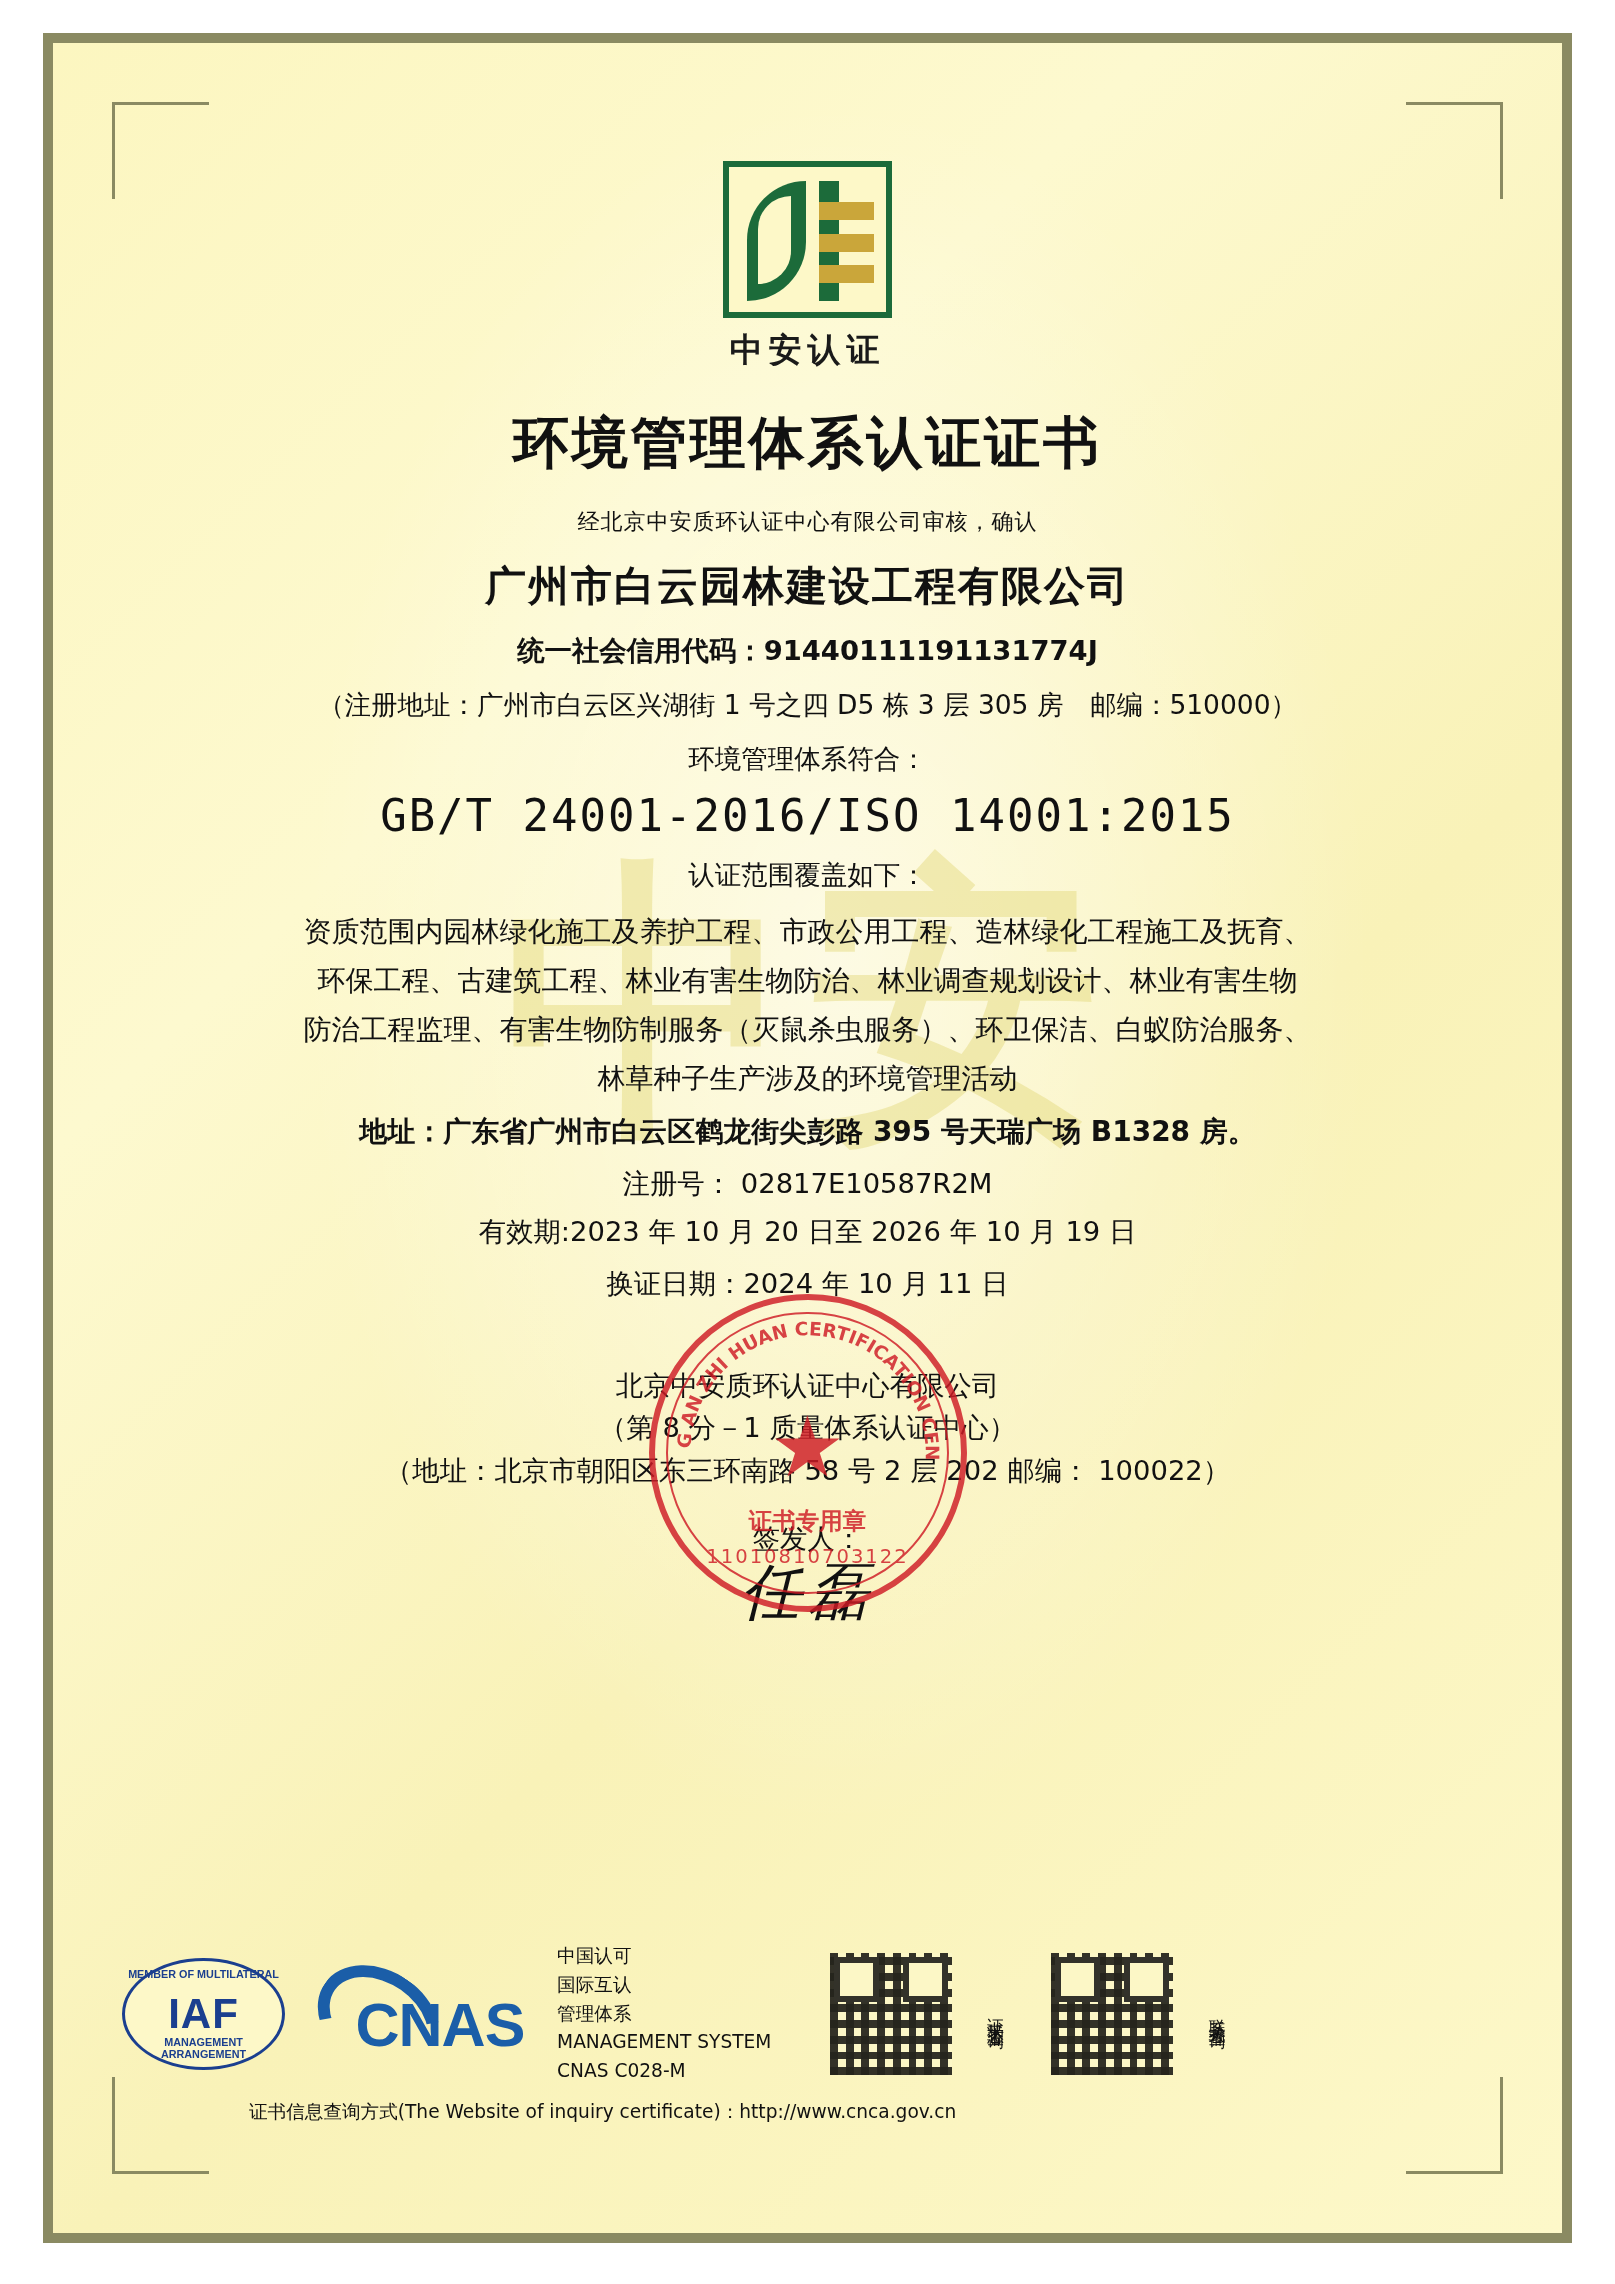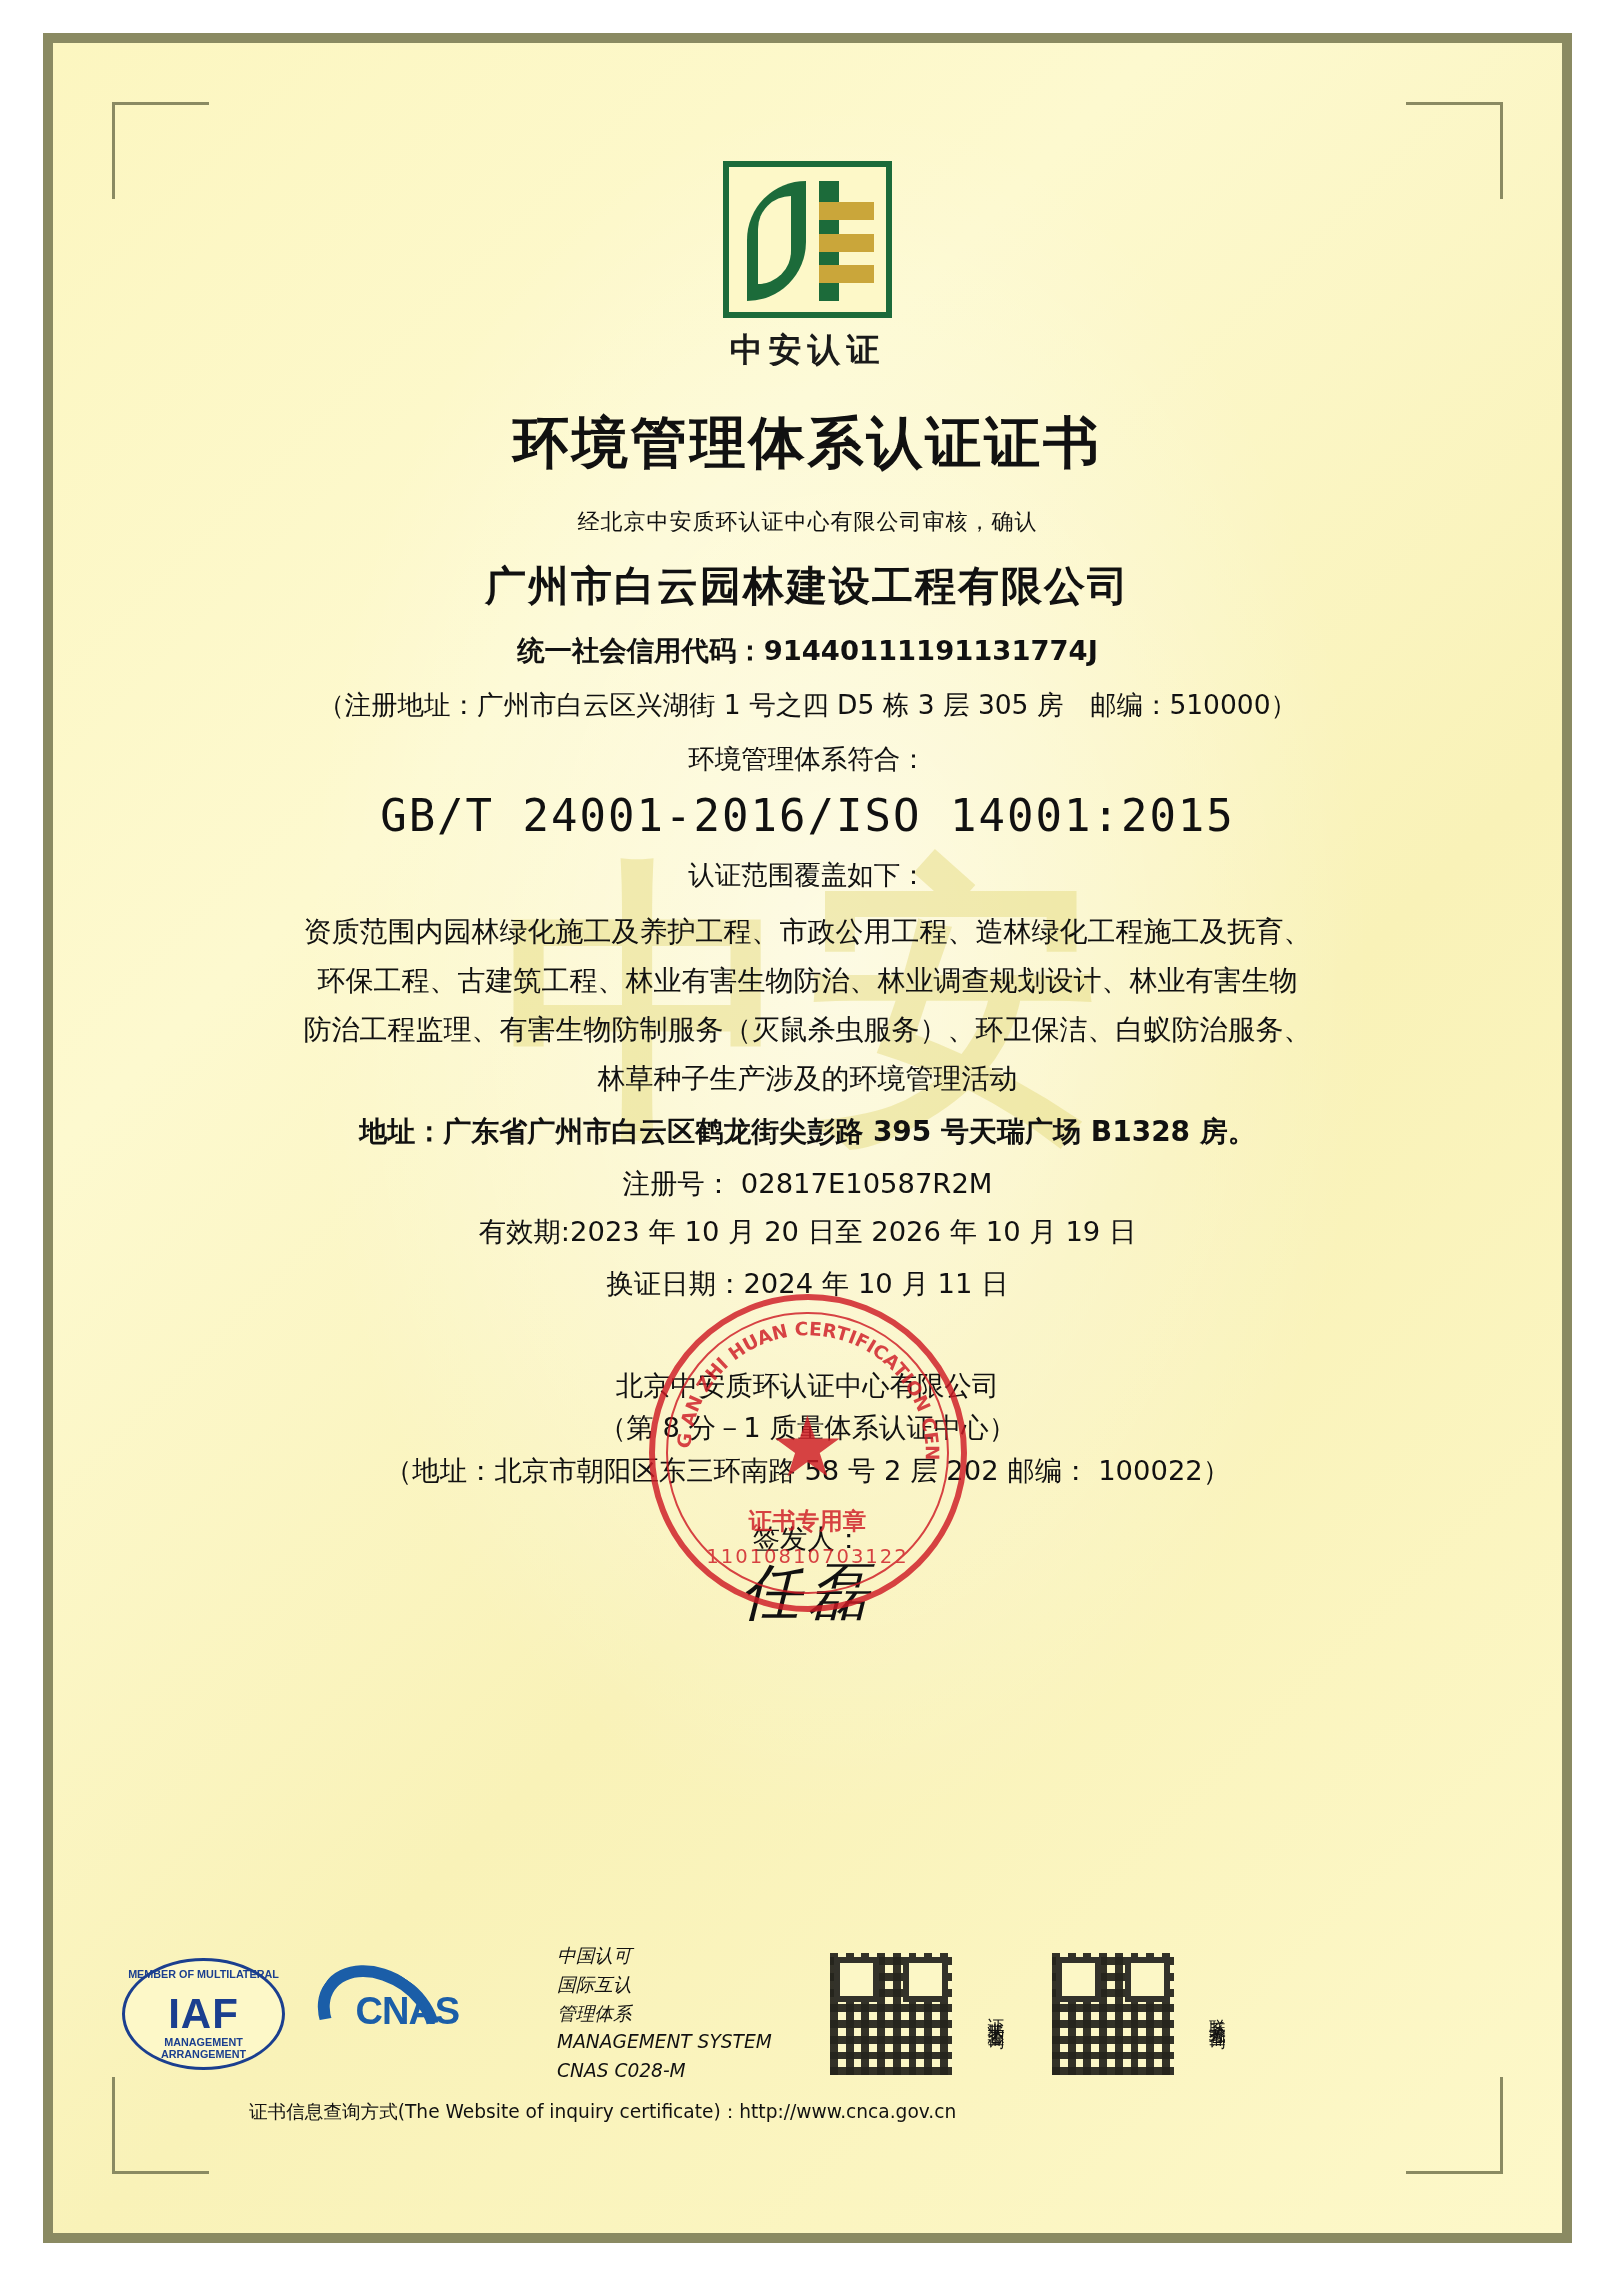--- a/index.html
+++ b/index.html
@@ -365,35 +365,34 @@
     border: 12.7px solid #1b5ea8;
     border-radius: 50%;
     border-right-color: transparent;
     border-bottom-color: transparent;
     transform: rotate(35deg);
   }
   .cnas-logo .cnas-text {
     position: absolute;
     left: 45px;
     top: 23.5px;
-    font-size: 38px;
+    font-size: 61px;
     font-weight: bold;
     color: #1b5ea8;
     font-family: "Liberation Sans", sans-serif;
     letter-spacing: -1px;
   }
   .cnas-info {
     font-size: 18.6px;
     line-height: 1.55;
     color: #111;
     text-align: left;
     font-family: "DejaVu Sans", sans-serif;
     flex: none;
     margin-left: -3.9px;
-    font-style: italic;
   }
   .qr {
     width: 122px;
     height: 122px;
     flex: none;
     margin-left: 33px;
     background-color: #fdf8c8;
     background-image:
       repeating-linear-gradient(90deg, #111 0 7.8px, transparent 7.8px 15.7px),
       repeating-linear-gradient(0deg, #111 0 7.8px, transparent 7.8px 15.7px);

